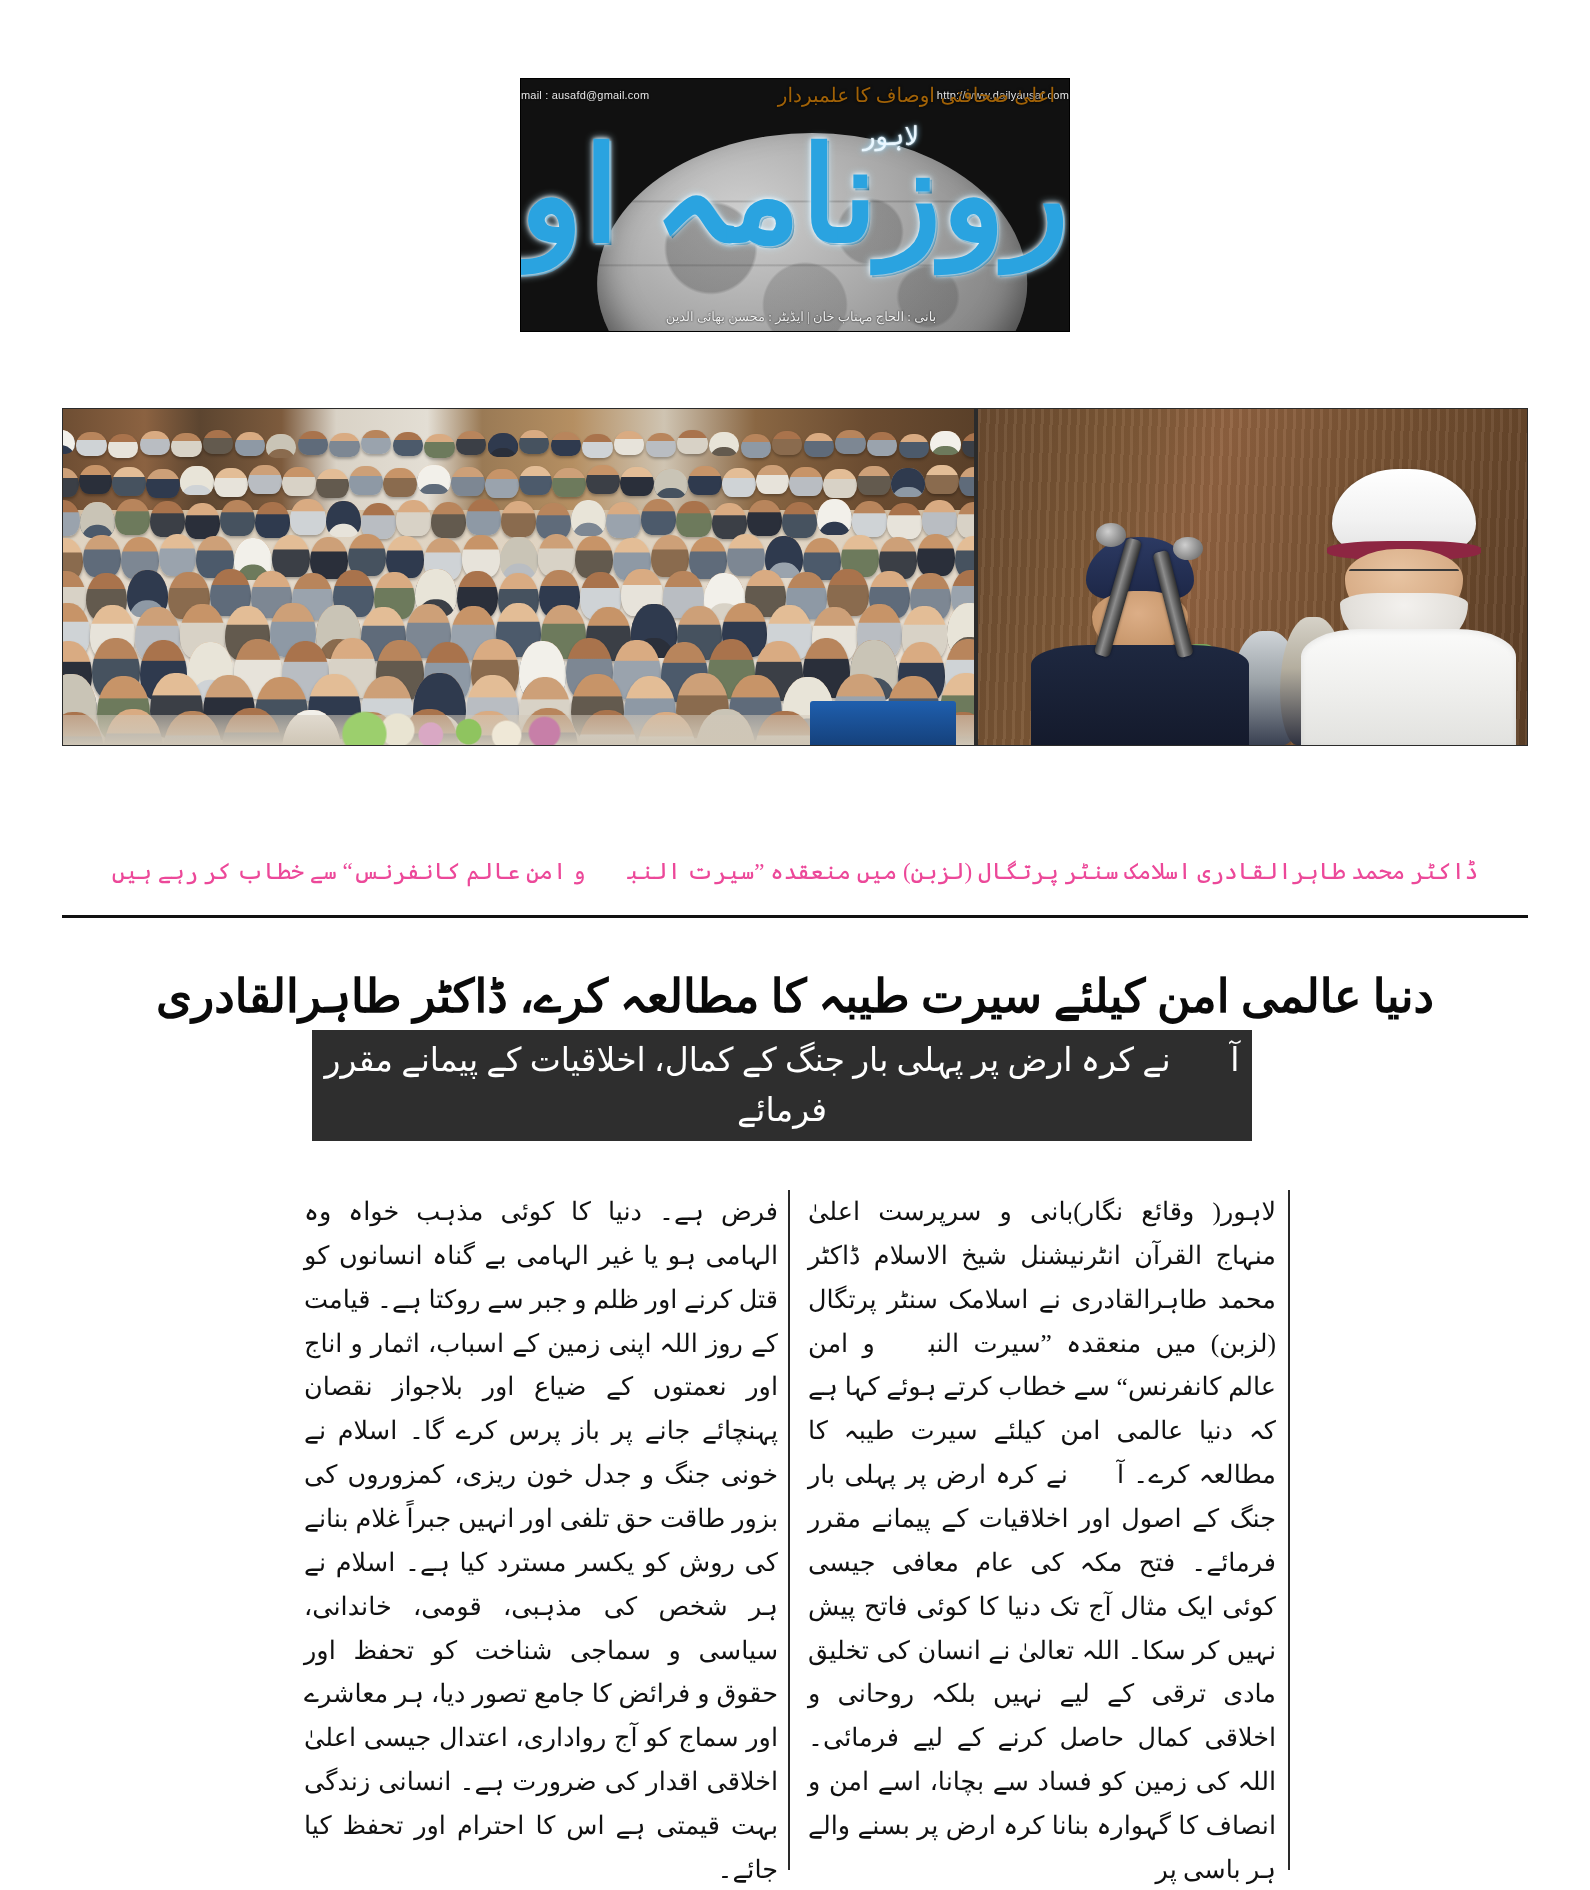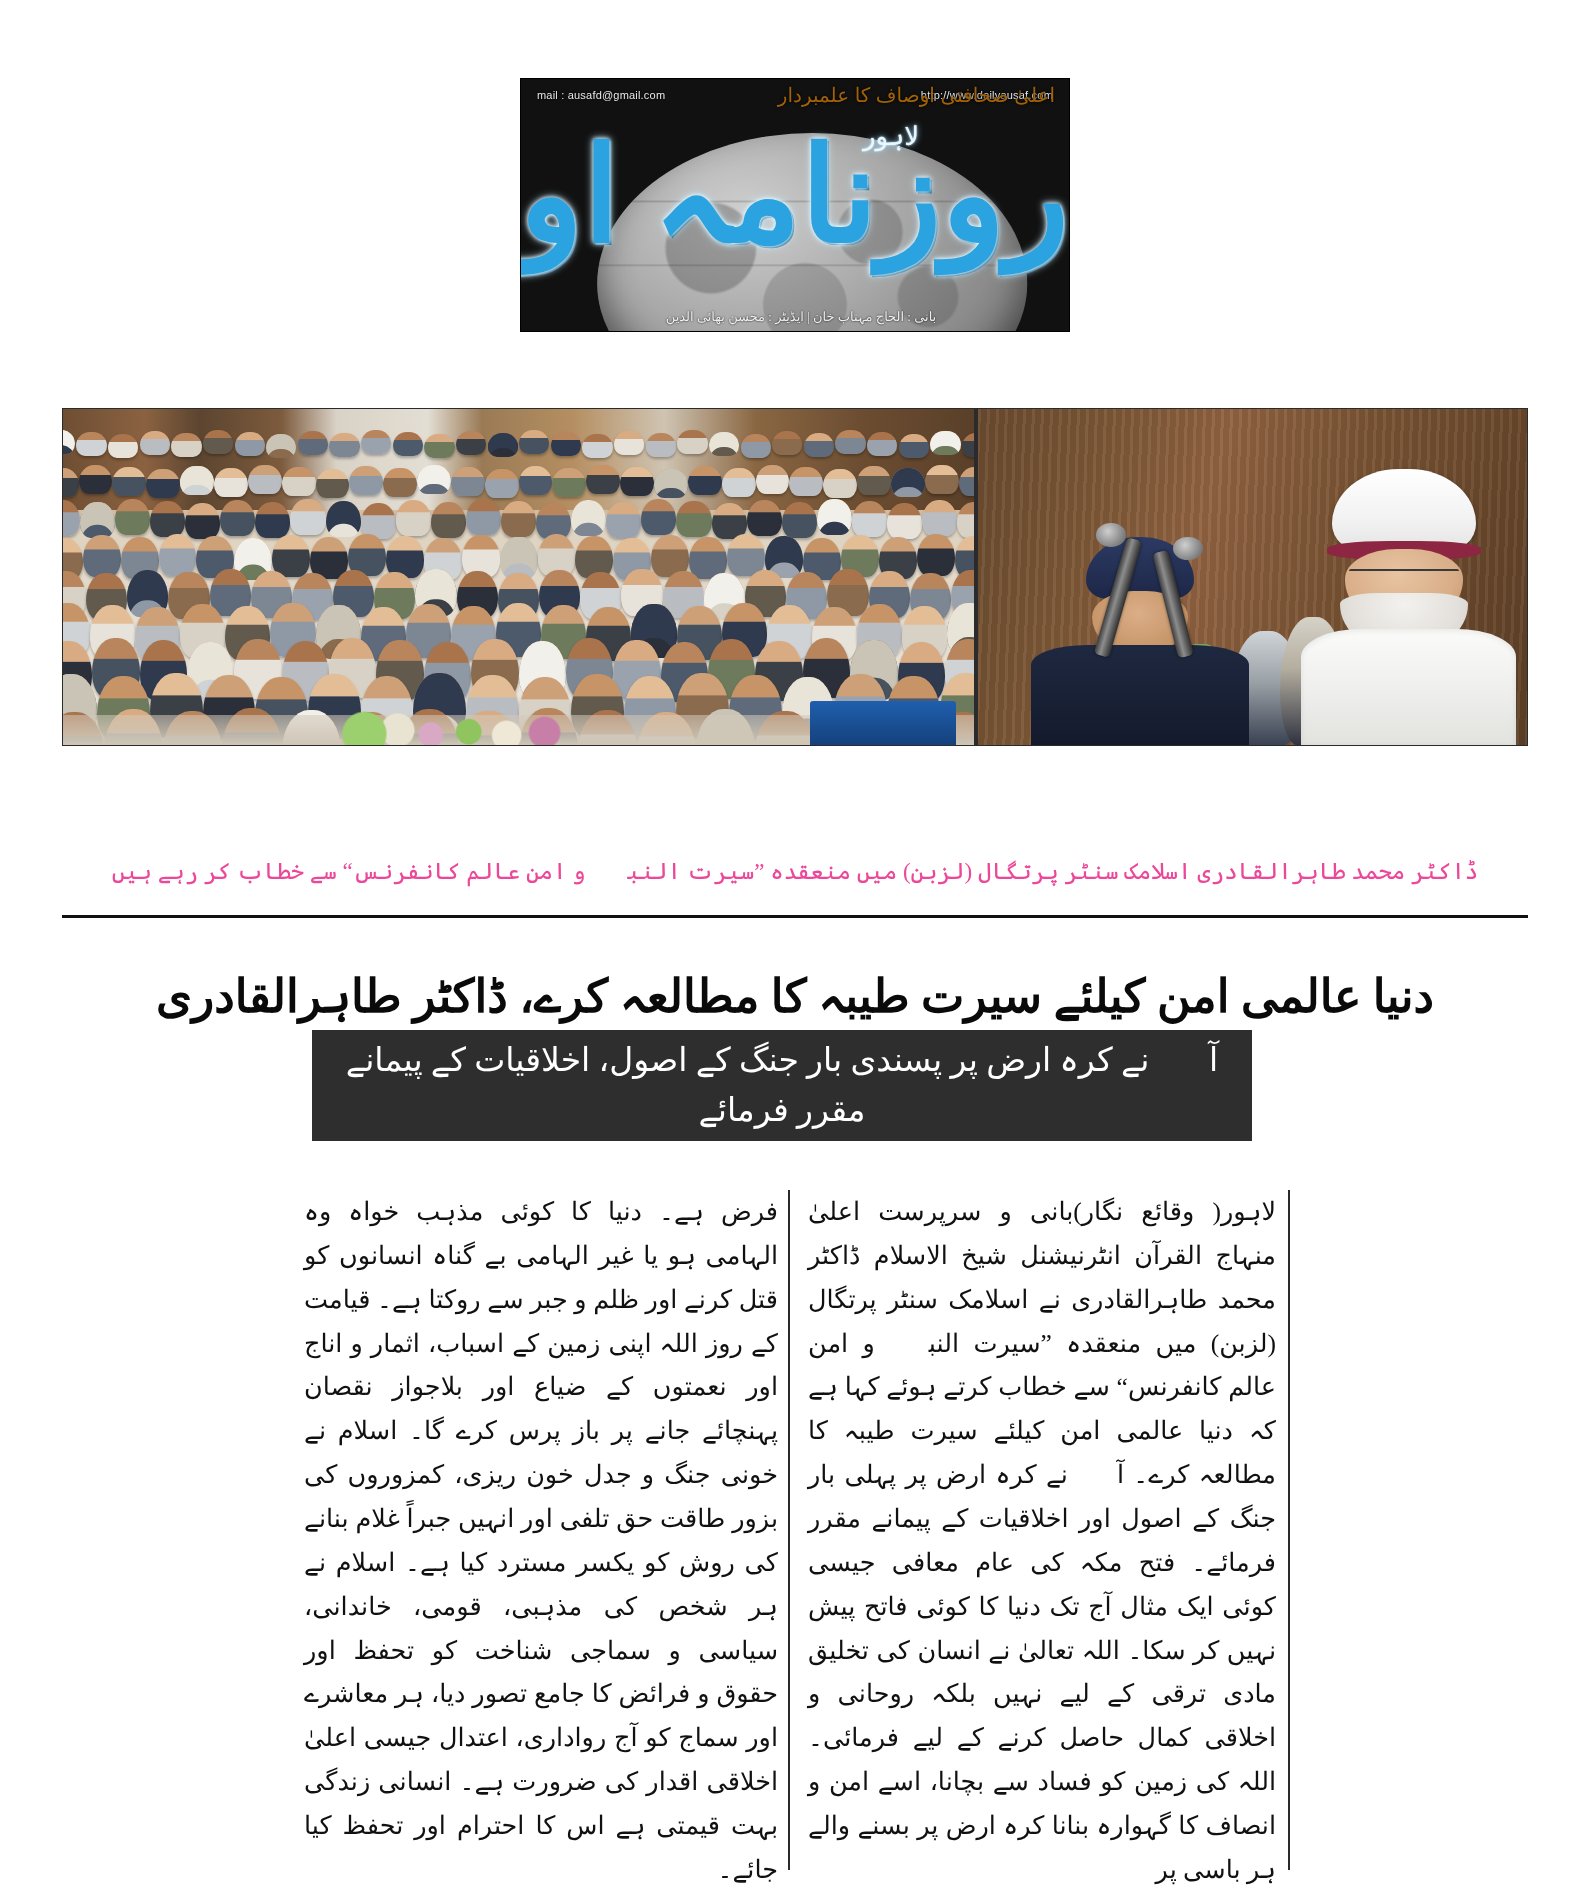--- a/index.html
+++ b/index.html
@@ -66,21 +66,21 @@
     background:
       linear-gradient(to bottom, transparent 23%, rgba(30,30,30,.20) 23.6%, transparent 24.2%),
       linear-gradient(to bottom, transparent 45%, rgba(30,30,30,.18) 45.6%, transparent 46.2%),
       linear-gradient(to bottom, transparent 68%, rgba(30,30,30,.16) 68.6%, transparent 69.2%);
     border-radius: inherit;
   }
   .masthead-topbar {
     position:absolute; left:0; right:0; top:0;
     height:32px;
     display:flex; align-items:center; justify-content:space-between;
-    padding: 0 16px;
+    padding: 0 0;
     z-index: 5;
   }
   .mh-email, .mh-url {
     color:#e8e8e8;
     font-family:"Liberation Sans", sans-serif;
     font-size: 11px;
     letter-spacing: .2px;
     white-space: nowrap;
     text-shadow: 0 0 2px #000;
   }
@@ -736,20 +736,20 @@
         <div class="beard-main"></div>
         <div class="robe-main"></div>
       </div>
     </div>
   </div>
 
   <div class="caption">ڈاکٹر محمد طاہرالقادری اسلامک سنٹر پرتگال (لزبن) میں منعقدہ ”سیرت النبیؐ و امن عالم کانفرنس“ سے خطاب کر رہے ہیں</div>
   <div class="rule-thick"></div>
 
   <h1 class="headline-1">دنیا عالمی امن کیلئے سیرت طیبہ کا مطالعہ کرے، ڈاکٹر طاہرالقادری</h1>
-  <div class="headline-banner">آپؐ نے کرہ ارض پر پسندی بار جنگ کے اصول، اخلاقیات کے پیمانے مقرر فرمائے</div>
+  <div class="headline-banner">آپؐ نے کرہ ارض پر پہلی بار جنگ کے کمال، اخلاقیات کے پیمانے مقرر فرمائے</div>
 
   <div class="body-area">
     <div class="col col-right">لاہور( وقائع نگار)بانی و سرپرست اعلیٰ منہاج القرآن انٹرنیشنل شیخ الاسلام ڈاکٹر محمد طاہرالقادری نے اسلامک سنٹر پرتگال (لزبن) میں منعقدہ ”سیرت النبیؐ و امن عالم کانفرنس“ سے خطاب کرتے ہوئے کہا ہے کہ دنیا عالمی امن کیلئے سیرت طیبہ کا مطالعہ کرے۔ آپؐ نے کرہ ارض پر پہلی بار جنگ کے اصول اور اخلاقیات کے پیمانے مقرر فرمائے۔ فتح مکہ کی عام معافی جیسی کوئی ایک مثال آج تک دنیا کا کوئی فاتح پیش نہیں کر سکا۔ اللہ تعالیٰ نے انسان کی تخلیق مادی ترقی کے لیے نہیں بلکہ روحانی و اخلاقی کمال حاصل کرنے کے لیے فرمائی۔ اللہ کی زمین کو فساد سے بچانا، اسے امن و انصاف کا گہوارہ بنانا کرہ ارض پر بسنے والے ہر باسی پر</div>
     <div class="col col-left">فرض ہے۔ دنیا کا کوئی مذہب خواہ وہ الہامی ہو یا غیر الہامی بے گناہ انسانوں کو قتل کرنے اور ظلم و جبر سے روکتا ہے۔ قیامت کے روز اللہ اپنی زمین کے اسباب، اثمار و اناج اور نعمتوں کے ضیاع اور بلاجواز نقصان پہنچائے جانے پر باز پرس کرے گا۔ اسلام نے خونی جنگ و جدل خون ریزی، کمزوروں کی بزور طاقت حق تلفی اور انہیں جبراً غلام بنانے کی روش کو یکسر مسترد کیا ہے۔ اسلام نے ہر شخص کی مذہبی، قومی، خاندانی، سیاسی و سماجی شناخت کو تحفظ اور حقوق و فرائض کا جامع تصور دیا، ہر معاشرے اور سماج کو آج رواداری، اعتدال جیسی اعلیٰ اخلاقی اقدار کی ضرورت ہے۔ انسانی زندگی بہت قیمتی ہے اس کا احترام اور تحفظ کیا جائے۔</div>
   </div>
 
 </div>
 
 </body></html>

